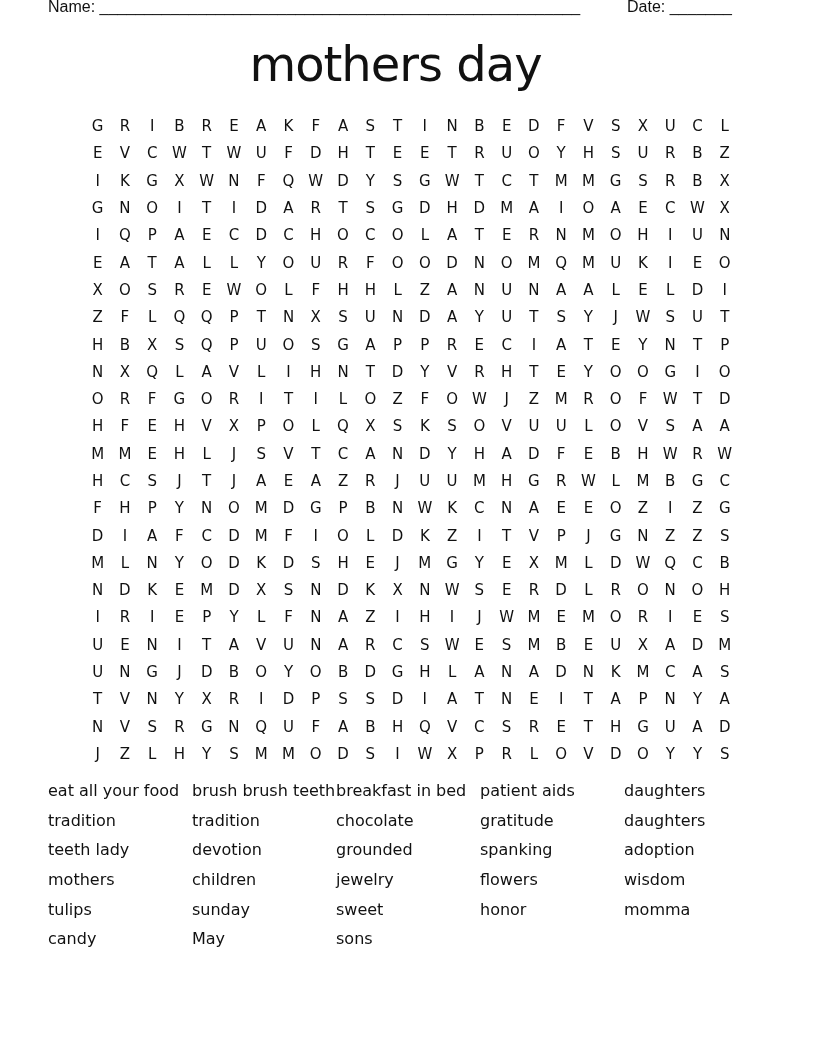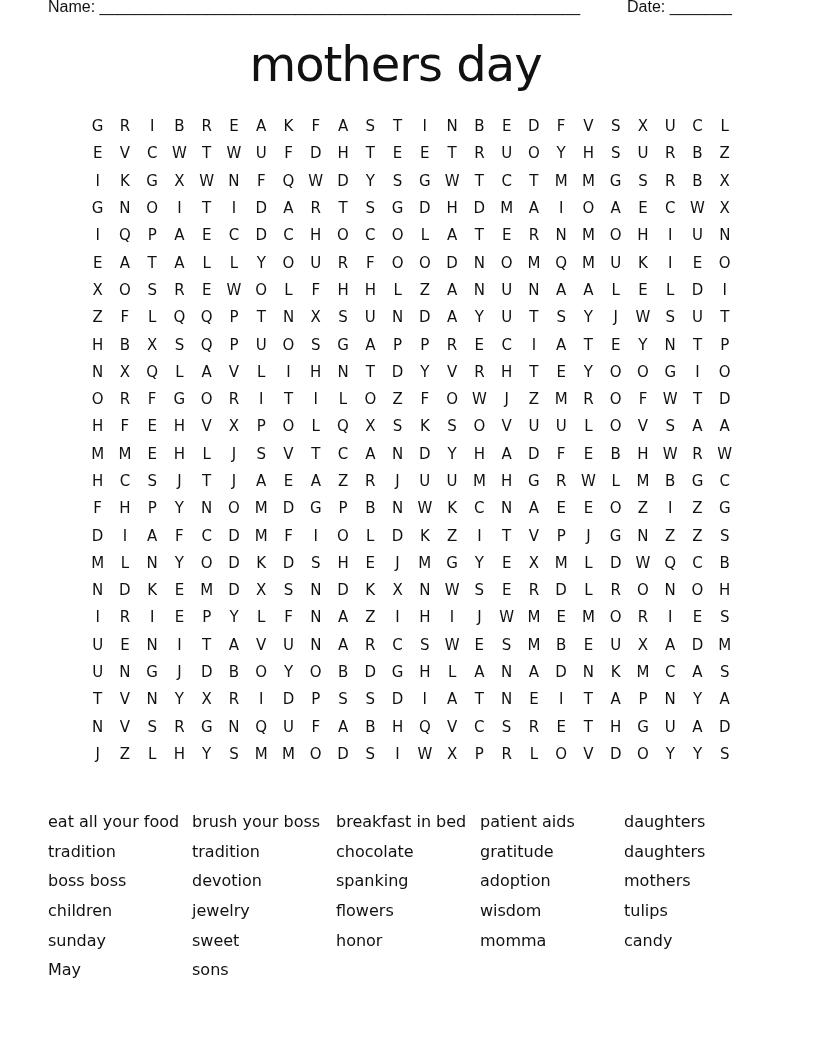--- a/index.html
+++ b/index.html
@@ -4,21 +4,21 @@
 <style>
   html, body { margin: 0; padding: 0; background: #ffffff; }
   body { width: 816px; height: 1056px; position: relative; overflow: hidden; color: #111; }
   .header { position: absolute; top: -2px; left: 48px; width: 700px; height: 22px; font-family: "Liberation Sans", sans-serif; font-size: 16px; }
   .header .name { position: absolute; left: 0; top: 0; white-space: nowrap; }
   .header .date { position: absolute; left: 579px; top: 0; white-space: nowrap; }
   .title { position: absolute; top: 34px; left: 0; width: 791px; text-align: center; font-family: "DejaVu Sans", sans-serif; font-size: 48px; line-height: 60px; letter-spacing: -1px; }
   .grid { position: absolute; top: 113px; left: 84px; width: 660px; }
   .grid-row { display: flex; height: 27.3px; align-items: center; }
   .cell { width: 27.27px; text-align: center; font-family: "DejaVu Sans", sans-serif; font-size: 15px; line-height: 27px; }
-  .words { position: absolute; top: 778px; left: 48px; display: grid; grid-template-columns: 144px 144px 144px 144px 144px; grid-auto-rows: 29.7px; font-family: "DejaVu Sans", sans-serif; font-size: 16px; margin-top: 31px; }
+  .words { position: absolute; top: 778px; left: 48px; display: grid; grid-template-columns: 144px 144px 144px 144px 144px; grid-auto-rows: 29.7px; font-family: "DejaVu Sans", sans-serif; font-size: 16px; }
   .word { white-space: nowrap; line-height: 26px; }
 </style>
 </head>
 <body>
 
 <div class="header">
   <span class="name">Name: ______________________________________________________</span>
   <span class="date">Date: _______</span>
 </div>
 
@@ -646,31 +646,32 @@
       <span class="cell">D</span>
       <span class="cell">O</span>
       <span class="cell">Y</span>
       <span class="cell">Y</span>
       <span class="cell">S</span>
     </div>
   </div>
 
 <div class="words" id="words">
     <span class="word">eat all your food</span>
-    <span class="word">brush your boss</span>
+    <span class="word">brush brush teeth</span>
     <span class="word">breakfast in bed</span>
     <span class="word">patient aids</span>
     <span class="word">daughters</span>
     <span class="word">tradition</span>
     <span class="word">tradition</span>
     <span class="word">chocolate</span>
     <span class="word">gratitude</span>
     <span class="word">daughters</span>
-    <span class="word">boss boss</span>
+    <span class="word">teeth lady</span>
     <span class="word">devotion</span>
+    <span class="word">grounded</span>
     <span class="word">spanking</span>
     <span class="word">adoption</span>
     <span class="word">mothers</span>
     <span class="word">children</span>
     <span class="word">jewelry</span>
     <span class="word">flowers</span>
     <span class="word">wisdom</span>
     <span class="word">tulips</span>
     <span class="word">sunday</span>
     <span class="word">sweet</span>

